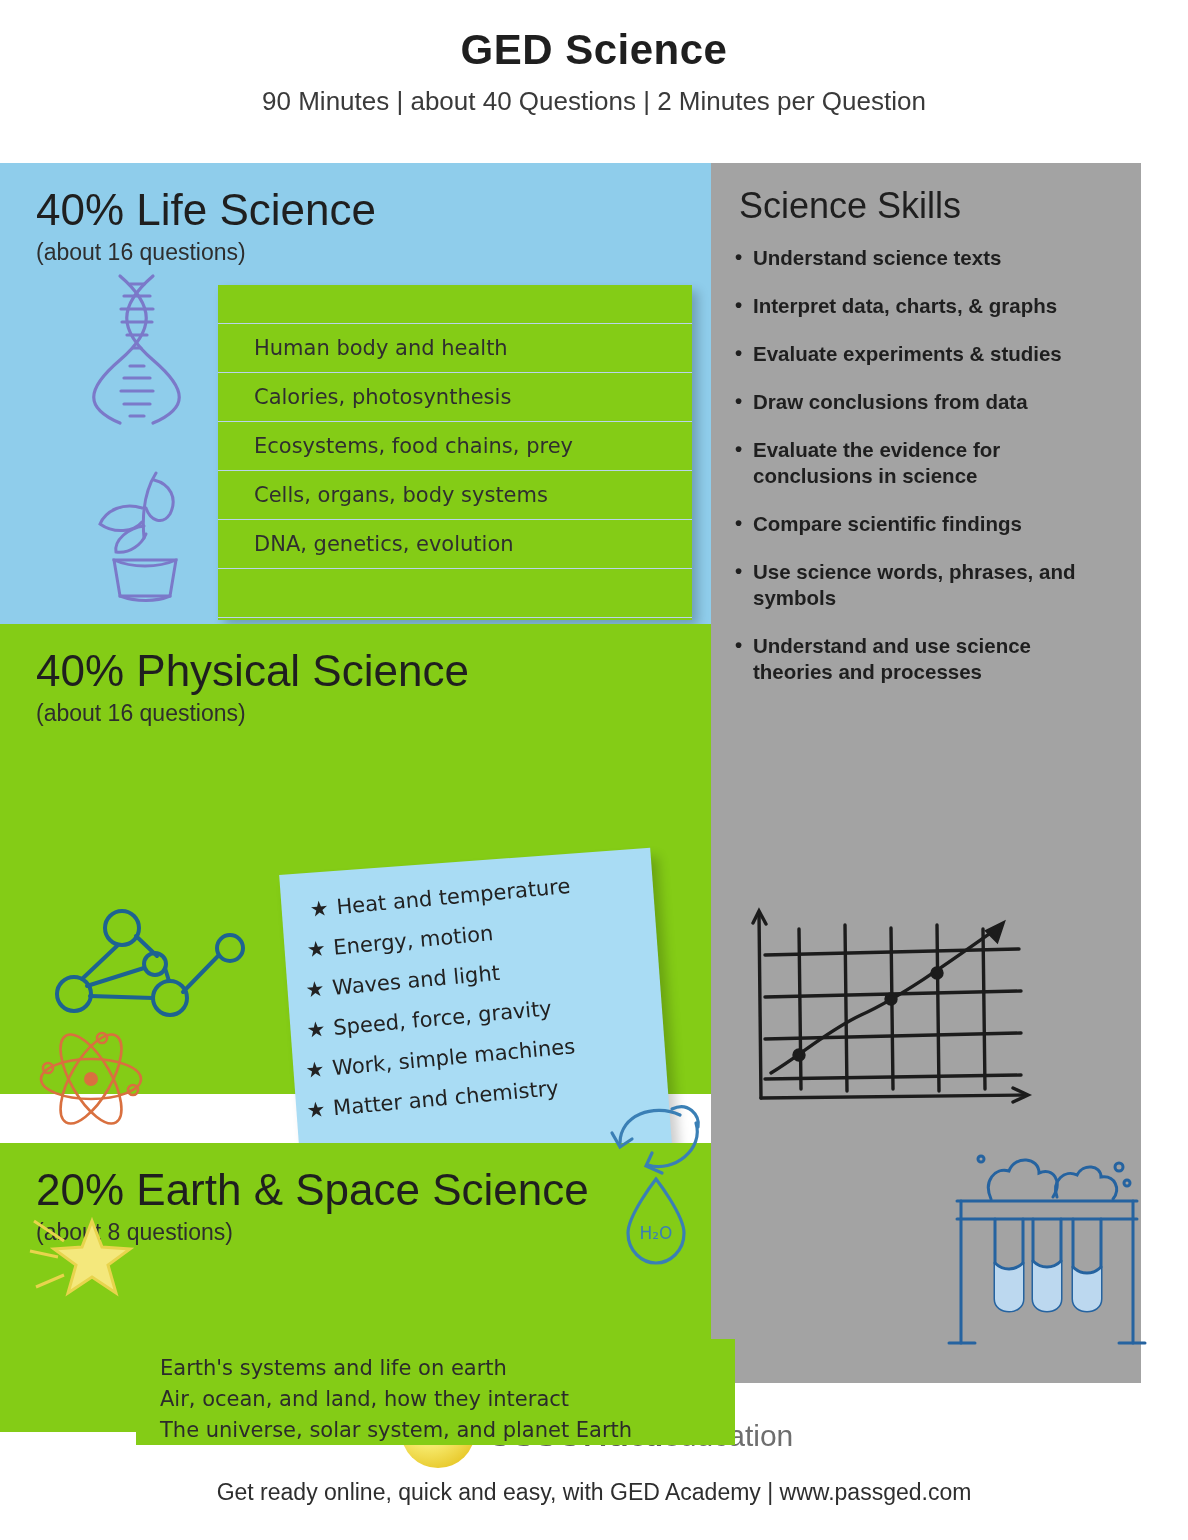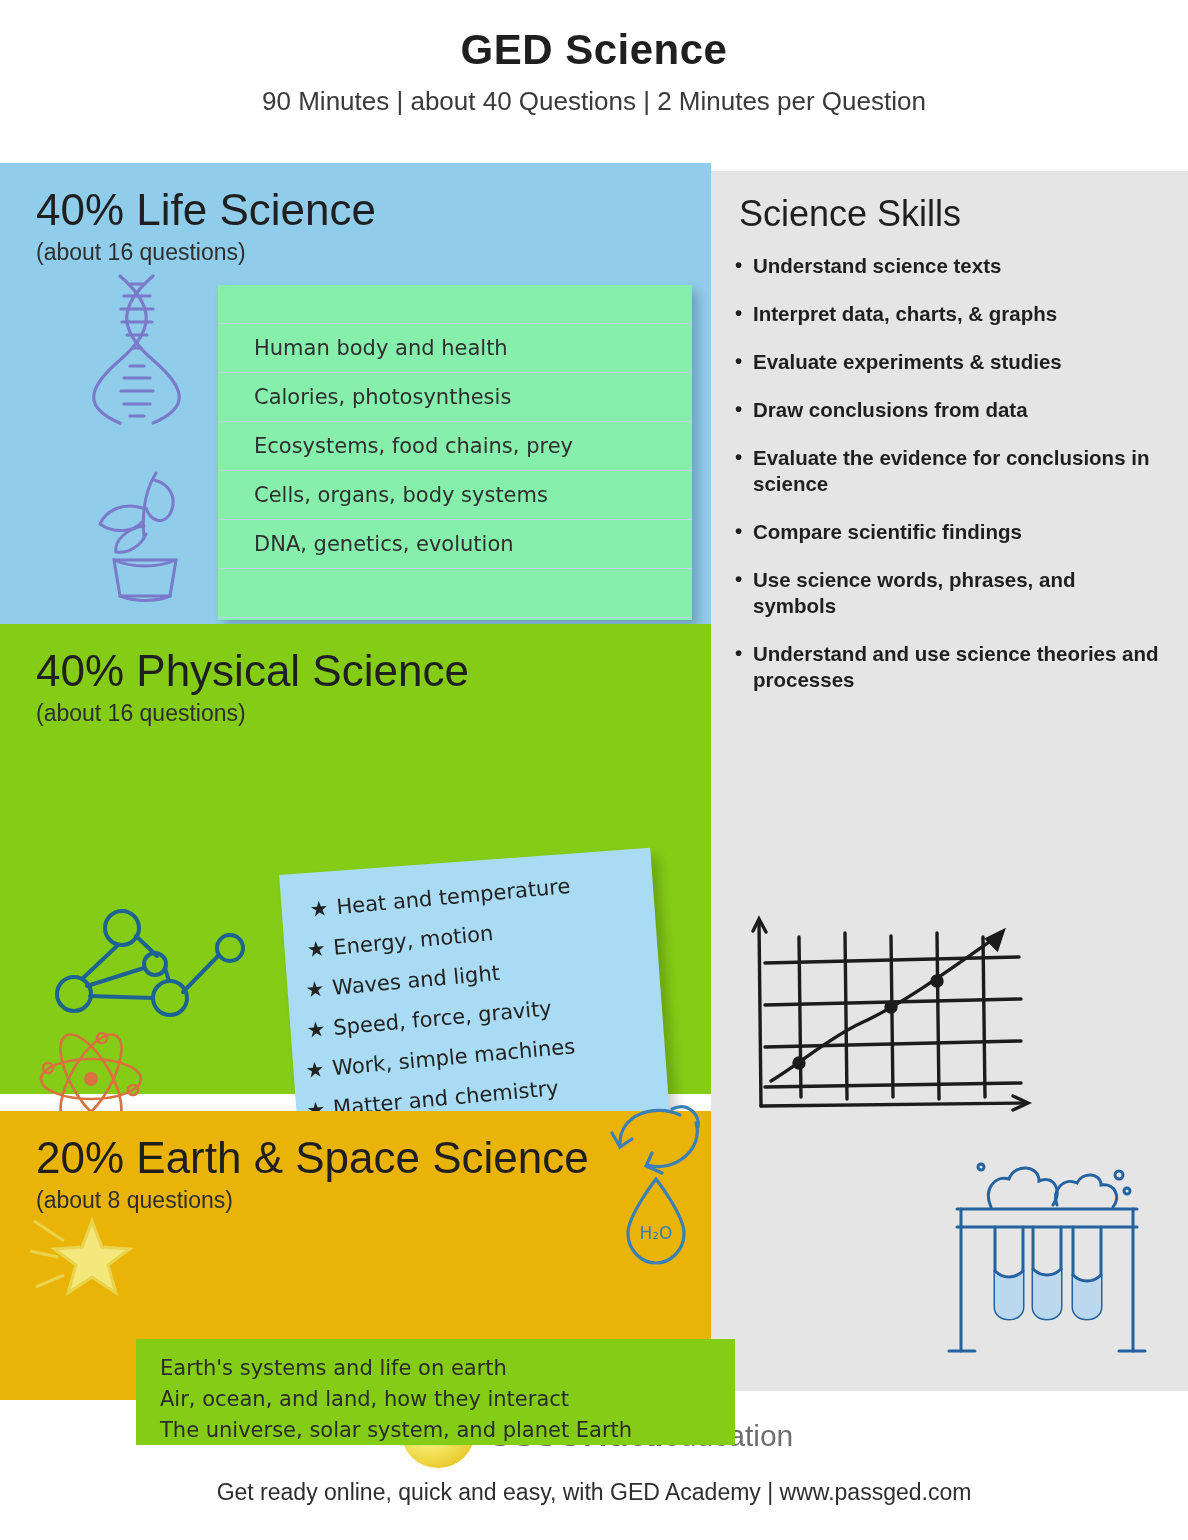--- a/index.html
+++ b/index.html
@@ -45,57 +45,57 @@
   .left-col {
     position: absolute;
     left: 0;
     top: 0;
     width: 711px;
     height: 1220px;
   }
   .right-col {
     position: absolute;
     left: 711px;
-    top: 8px;
-    width: 477px;
+    top: 0;
+    width: 430px;
     height: 1220px;
-    background: #e5e5e5;
+    background: #a3a3a3;
   }
 
   .panel {
     position: absolute;
     left: 0;
     width: 711px;
     box-sizing: border-box;
     padding: 22px 0 0 36px;
   }
   .panel.life   { top: 0;    height: 461px; background: #8fcdeb; }
   .panel.phys   { top: 461px;height: 470px; background: #84cc16; }
-  .panel.earth  { top: 948px;height: 289px; background: #eab308; }
+  .panel.earth  { top: 980px;height: 289px; background: #84cc16; }
 
   .panel h2 {
     margin: 0;
     font-size: 44px;
     font-weight: normal;
     color: #1f1f1f;
   }
   .panel .count {
     margin-top: 4px;
     font-size: 23px;
     color: #2e2e2e;
   }
 
   
   .notecard {
     position: absolute;
     left: 218px;
     top: 122px;
     width: 474px;
     height: 335px;
-    background: #86efac;
+    background: #84cc16;
     box-shadow: 6px 6px 10px rgba(0,0,0,0.22);
   }
   .notecard .lines {
     position: absolute;
     top: 0; left: 0; right: 0; bottom: 0;
     padding: 0;
   }
   .notecard .line {
     height: 49px;
     border-bottom: 1px solid #b9d4ea;

